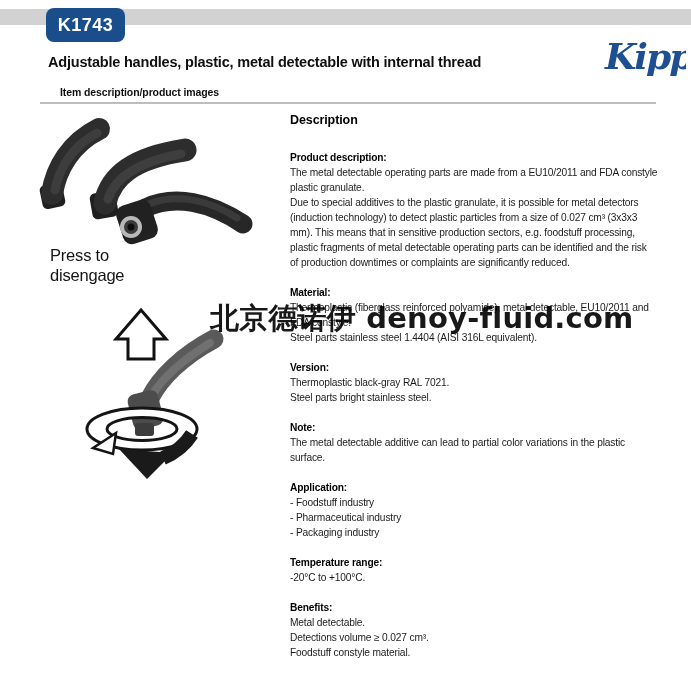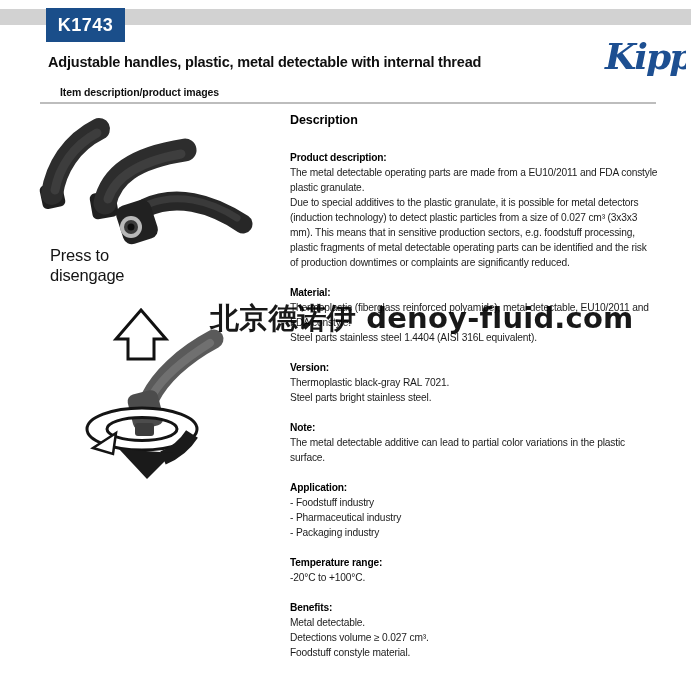--- a/index.html
+++ b/index.html
@@ -5,21 +5,21 @@
   * { box-sizing: border-box; }
   html,body { margin:0; padding:0; background:#fff; }
   .page {
     position:relative; width:691px; height:675px; background:#ffffff;
     font-family:"Liberation Sans", sans-serif; overflow:hidden; color:#1c1c1c;
   }
   .top-band { position:absolute; left:0; top:9px; width:691px; height:16px; background:#d2d2d2; }
   .badge {
     position:absolute; left:46px; top:8px; width:79px; height:34px; background:#1a4e8a;
     color:#fff; font-weight:bold; font-size:18px; display:flex; align-items:center;
-    justify-content:center; letter-spacing:0.5px;
+    justify-content:center; letter-spacing:0.5px;border-radius:8px;
   }
   .title {
     position:absolute; left:40px; top:46px; margin:8px; font-size:14.5px; font-weight:bold;
     color:#101010; letter-spacing:-0.2px; white-space:nowrap;
   }
   .logo { position:absolute; left:604px; top:22px; }
   .section-label {
     position:absolute; left:40px; top:86px; font-size:10.5px; font-weight:bold;
     color:#101010; letter-spacing:-0.1px;margin-left:20px;
   }

